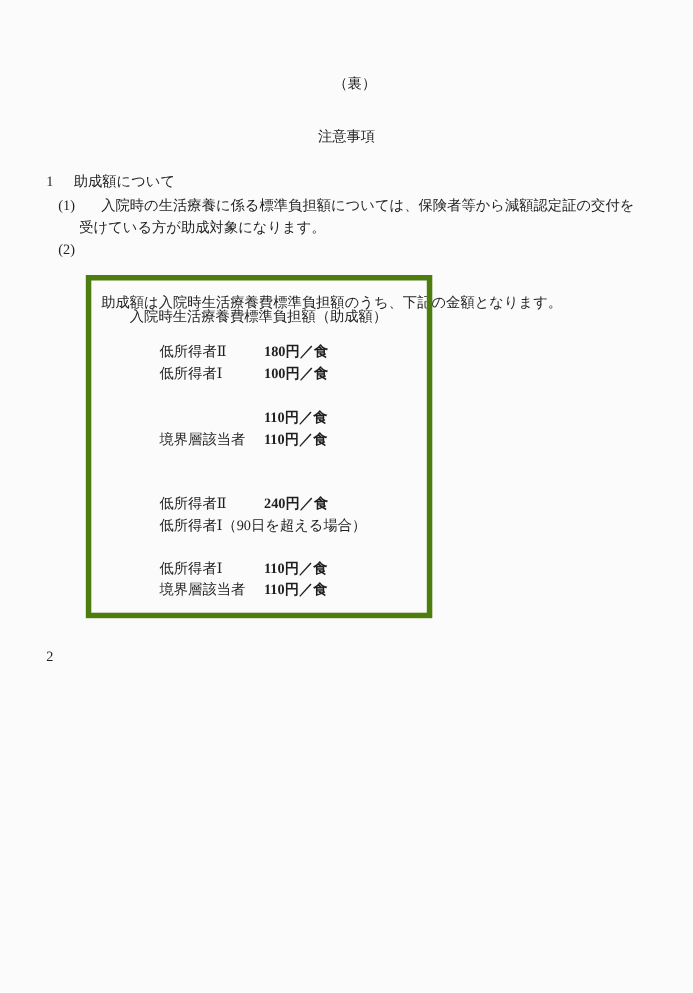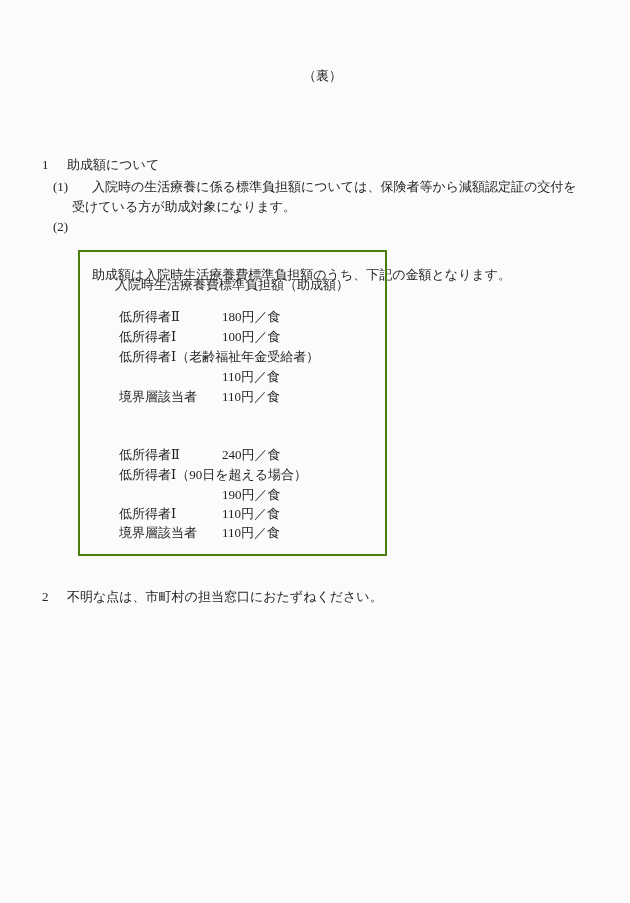--- a/index.html
+++ b/index.html
@@ -13,34 +13,35 @@
     font-size: 13px;
     line-height: 18px;
     overflow: hidden;
   }
   .abs { position: absolute; white-space: nowrap; }
   .centered { position: absolute; left: 0; right: 0; text-align: center; white-space: nowrap; }
   .fee-box {
     position: absolute;
     left: 78px; top: 250px;
     width: 305px; height: 302px;
-    border: 2px solid #4d7c0f;
+    border: 5px solid #4d7c0f;
     background: transparent;
   }
   .box-row { position: absolute; left: 0; width: 100%; height: 18px; }
-  .row-label  { position: absolute; left: 39px;  white-space: nowrap; }
-  .row-amount { position: absolute; left: 142px; white-space: nowrap; }
+  .row-label  { position: absolute; left: 62px;  white-space: nowrap; }
+  .row-amount { position: absolute; left: 157px; white-space: nowrap; font-weight: bold; }
 </style>
 </head>
 <body>
 
 <div class="page">
 
   <div class="abs" style="left:303px; top:67px;">（裏）</div>
 
+  <div class="centered" style="top:115px;">注意事項</div>
 
   <div class="abs" style="left:42px; top:156px;">1</div>
   <div class="abs" style="left:67px; top:156px;text-align:center;">助成額について</div>
 
   <div class="abs" style="left:53px; top:178px;">(1)</div>
   <div class="abs" style="left:72px; top:198px;">受けている方が助成対象になります。</div>
   <div class="abs" style="left:92px; top:178px;">入院時の生活療養に係る標準負担額については、保険者等から減額認定証の交付を</div>
 
   <div class="abs" style="left:53px; top:218px;">(2)</div>
   <div class="abs" style="left:92px; top:218px;margin-top:48px;">助成額は入院時生活療養費標準負担額のうち、下記の金額となります。</div>
@@ -50,53 +51,44 @@
     <div class="abs" style="left:35px; top:24px;">入院時生活療養費標準負担額（助成額）</div>
 
     <div class="box-row" style="top:56px;">
       <span class="row-label">低所得者Ⅱ</span>
       <span class="row-amount">180円／食</span>
     </div>
     <div class="box-row" style="top:76px;">
       <span class="row-label">低所得者Ⅰ</span>
       <span class="row-amount">100円／食</span>
     </div>
-    <div class="box-row" style="top:96px;">
-      <span class="row-label">低所得者Ⅰ（老齢福祉年金受給者）</span>
-      <span class="row-amount"></span>
-    </div>
     <div class="box-row" style="top:116px;">
       <span class="row-label"></span>
       <span class="row-amount">110円／食</span>
     </div>
     <div class="box-row" style="top:136px;">
       <span class="row-label">境界層該当者</span>
       <span class="row-amount">110円／食</span>
     </div>
 
 
     <div class="box-row" style="top:194px;">
       <span class="row-label">低所得者Ⅱ</span>
       <span class="row-amount">240円／食</span>
     </div>
     <div class="box-row" style="top:214px;">
       <span class="row-label">低所得者Ⅰ（90日を超える場合）</span>
       <span class="row-amount"></span>
     </div>
-    <div class="box-row" style="top:234px;">
-      <span class="row-label"></span>
-      <span class="row-amount">190円／食</span>
-    </div>
     <div class="box-row" style="top:253px;">
       <span class="row-label">低所得者Ⅰ</span>
       <span class="row-amount">110円／食</span>
     </div>
     <div class="box-row" style="top:272px;">
       <span class="row-label">境界層該当者</span>
       <span class="row-amount">110円／食</span>
     </div>
 
   </div>
 
   <div class="abs" style="left:42px; top:588px;">2</div>
-  <div class="abs" style="left:67px; top:588px;">不明な点は、市町村の担当窓口におたずねください。</div>
 
 </div>
 
 </body></html>

